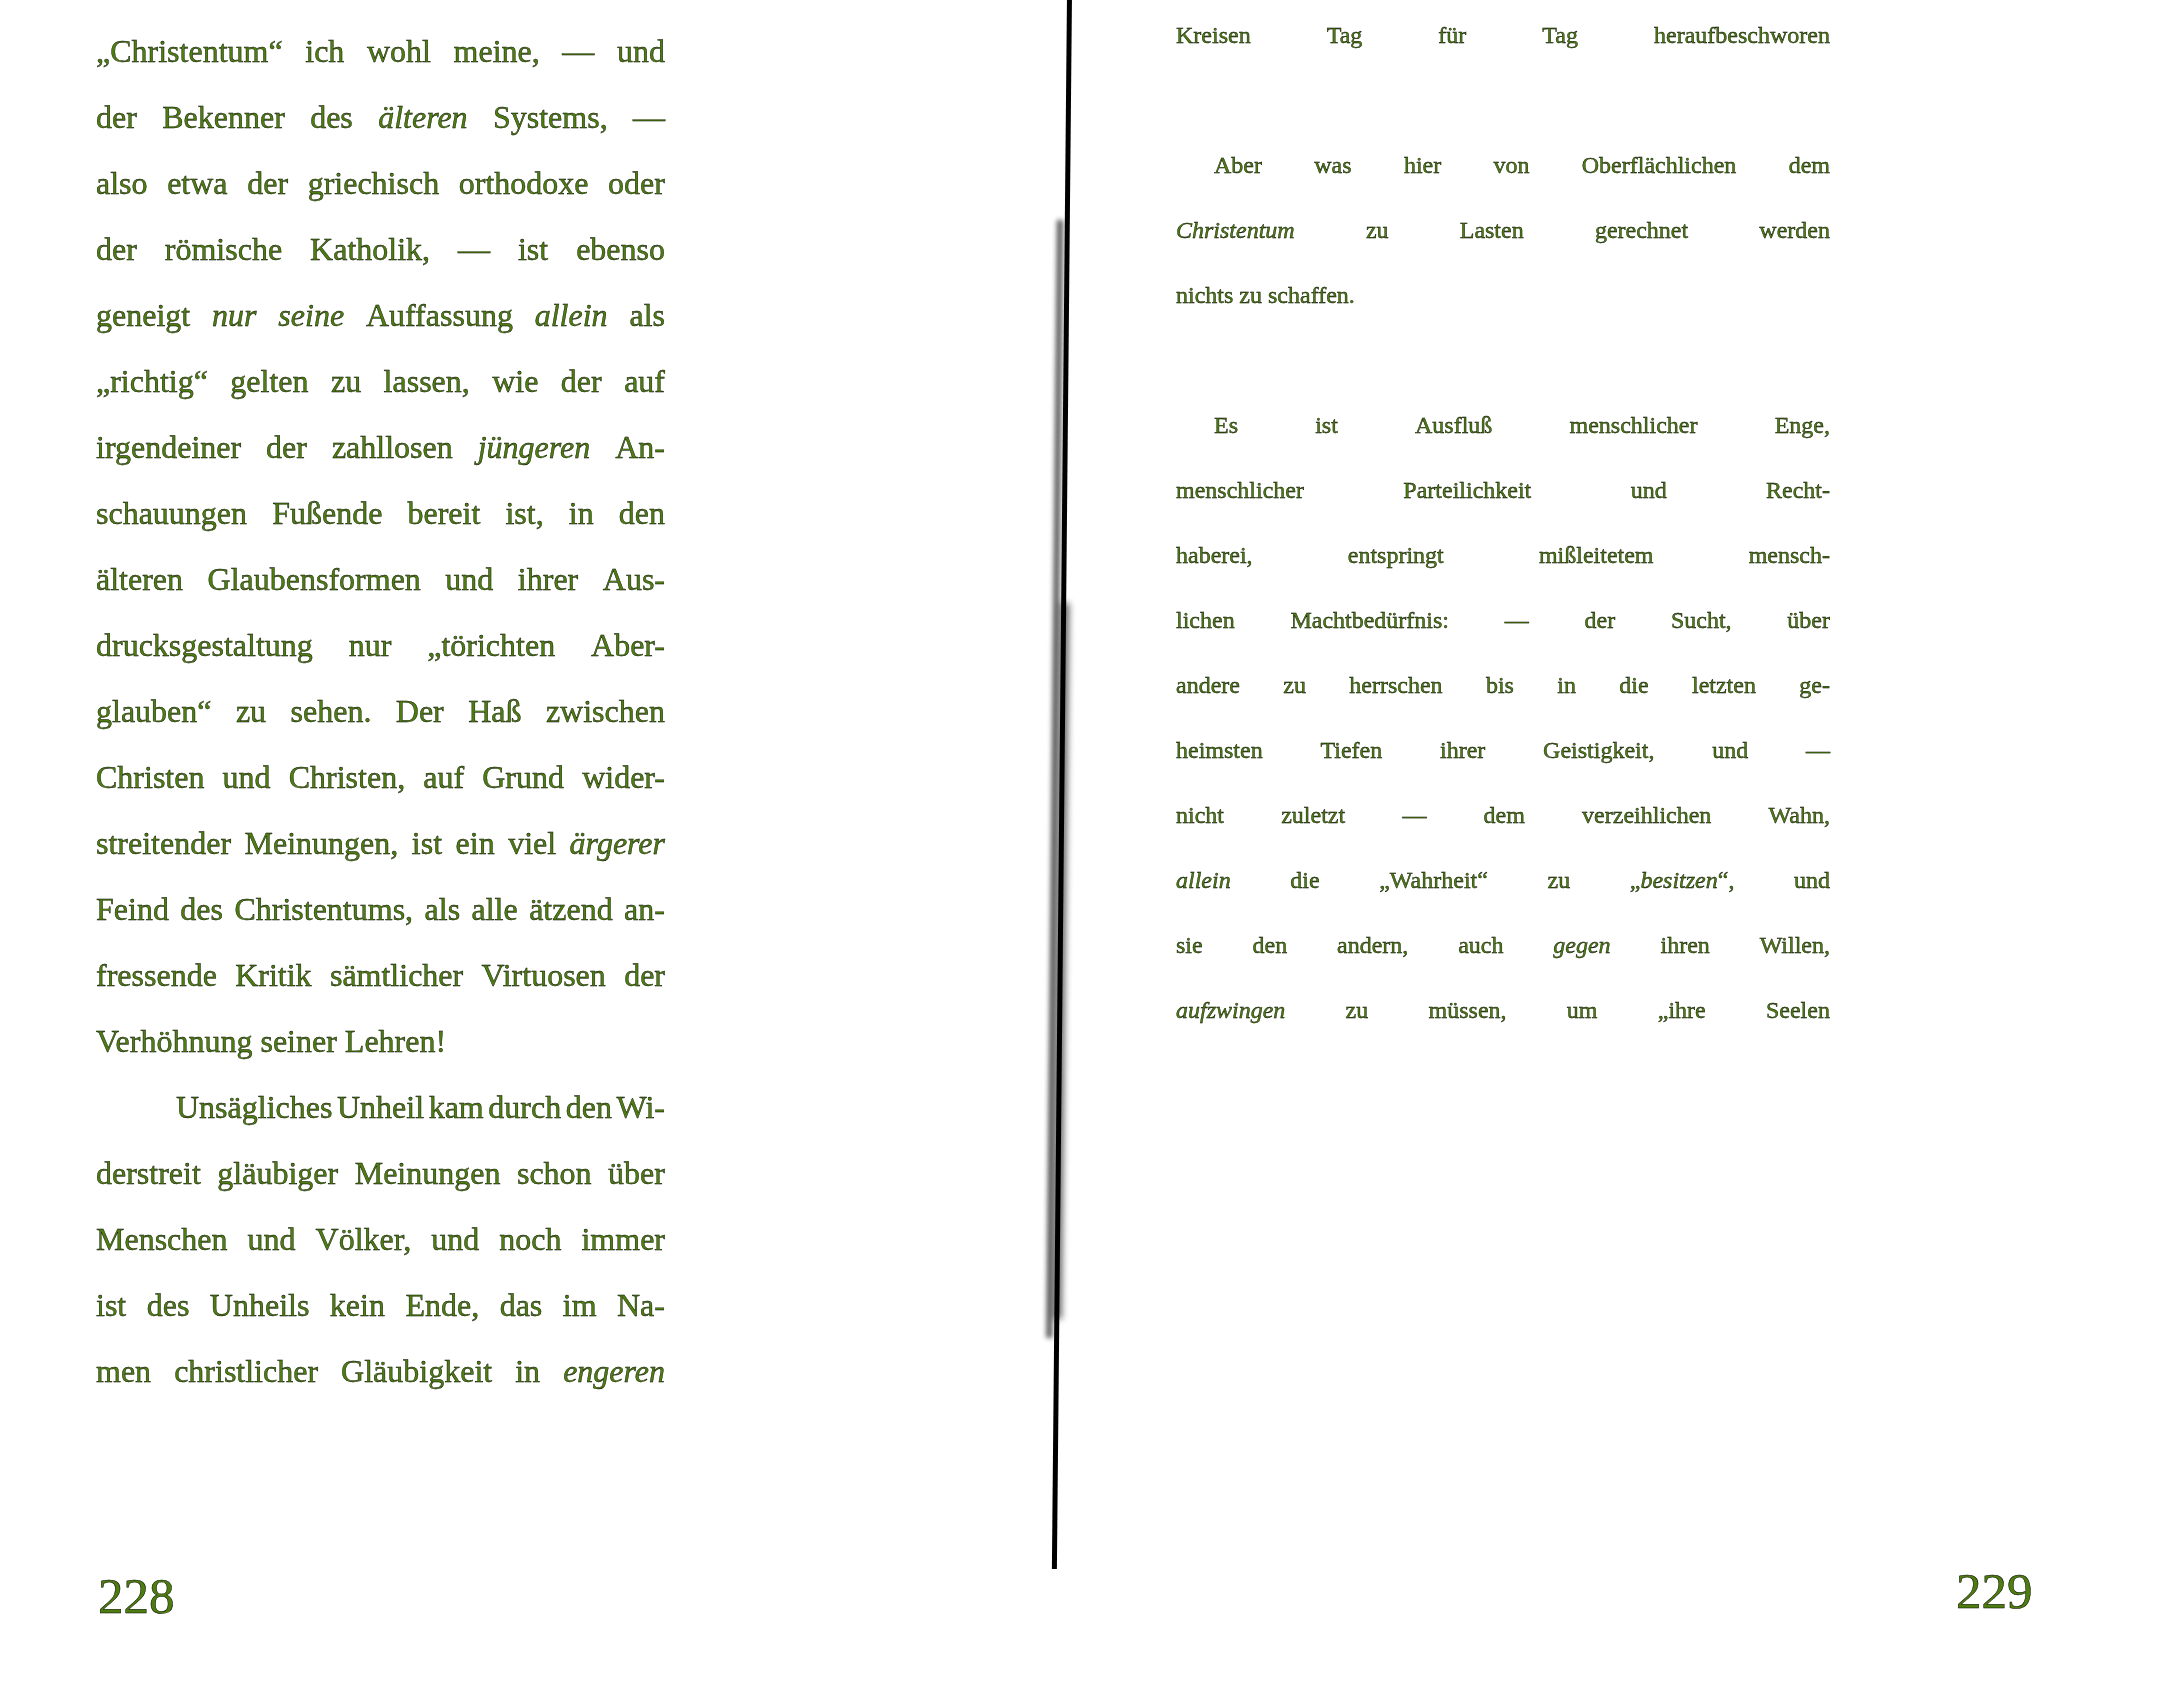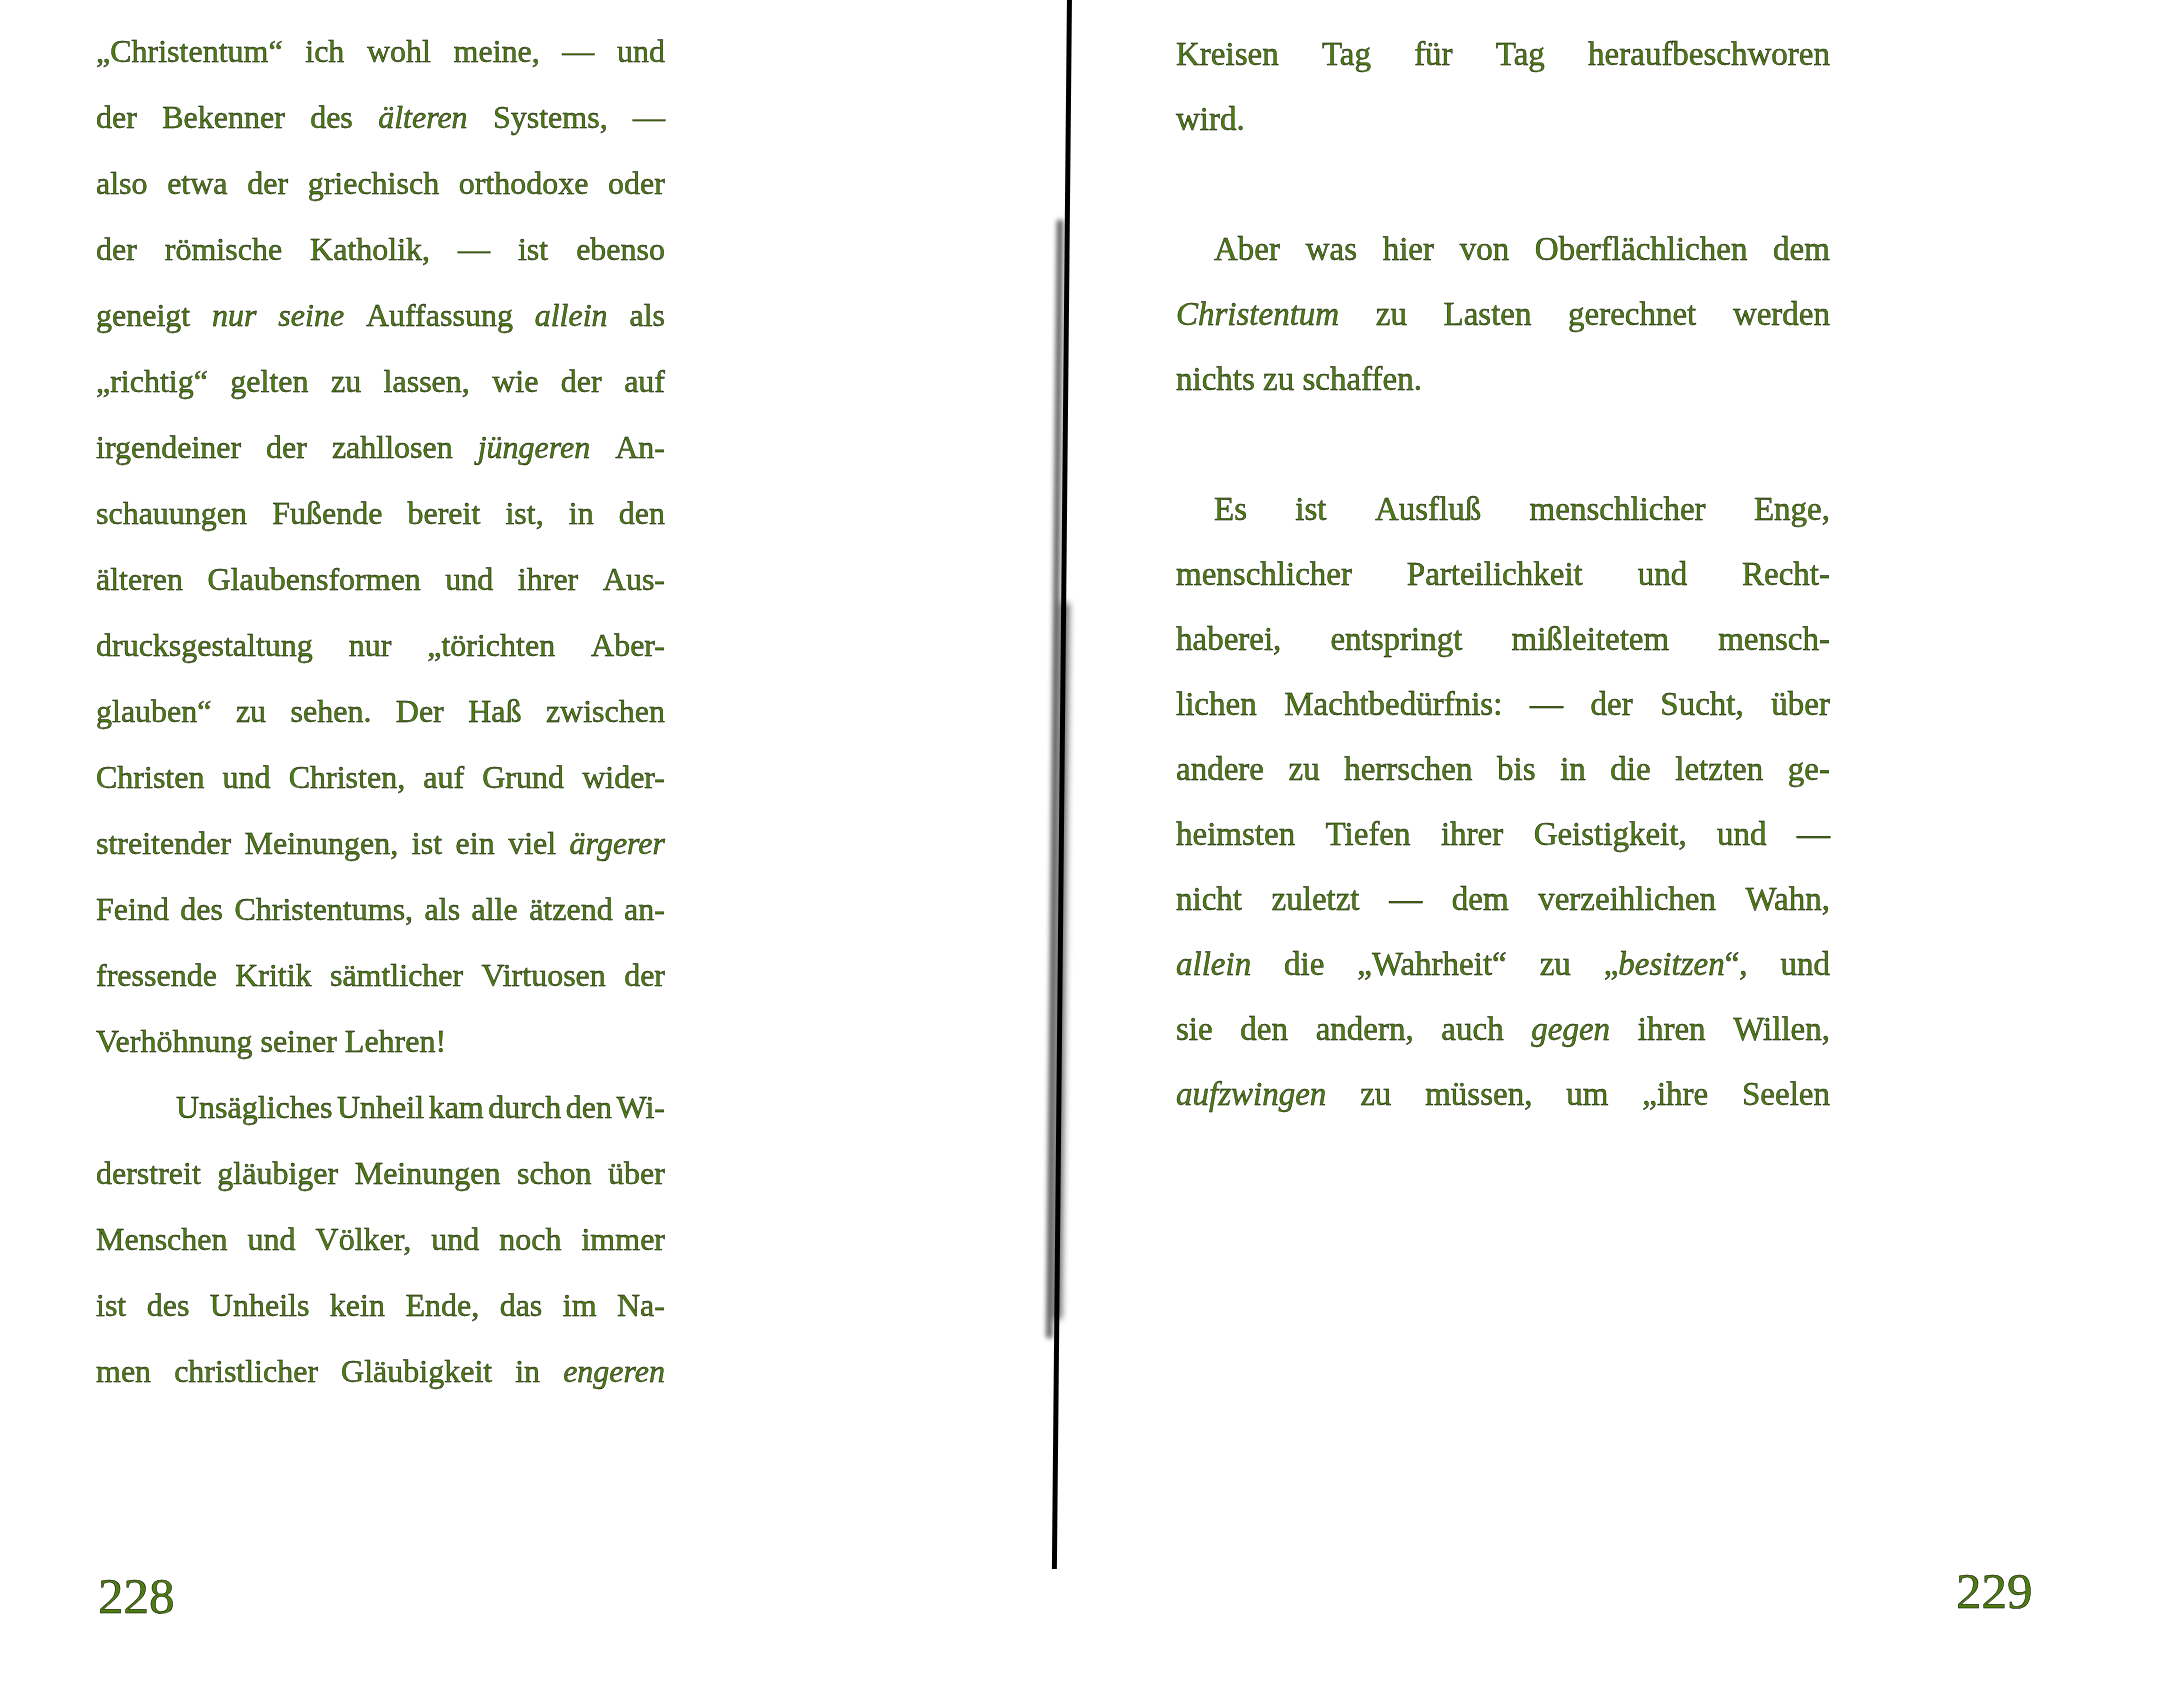--- a/index.html
+++ b/index.html
@@ -9,21 +9,21 @@
     background:#ffffff;
     overflow:hidden;
     font-family:"Liberation Serif","DejaVu Serif",serif;
     color:#4d7c0f;
   }
   .page-text{
     position:absolute;
     -webkit-text-stroke:0.4px #000;
   }
   #left-text{left:96px;top:17.5px;width:569px;font-size:32px;--lh:66px;--ind:80px;}
-  #right-text{left:1176px;top:22px;width:654px;font-size:33px;--lh:65px;--ind:38px;}
+  #right-text{left:1176px;top:3px;width:654px;font-size:24px;--lh:65px;--ind:38px;}
   .line{height:var(--lh);line-height:var(--lh);white-space:nowrap;}
   .line.j{display:flex;justify-content:space-between;align-items:baseline;}
   .line.j .w{white-space:pre;}
   .line.ind{padding-left:var(--ind);}
   .line.gap{margin-top:var(--lh);}
   .it{font-style:italic;}
   .page-number{
     position:absolute;
     font-size:51px;line-height:51px;
     -webkit-text-stroke:0.5px #000;
@@ -224,21 +224,20 @@
 
   <div class="page">
     <div id="right-text" class="page-text">
         <div class="line j">
           <span class="w"><span>Kreisen</span></span>
           <span class="w"><span>Tag</span></span>
           <span class="w"><span>für</span></span>
           <span class="w"><span>Tag</span></span>
           <span class="w"><span>heraufbeschworen</span></span>
         </div>
-        <div class="line"><span>wird.</span></div>
         <div class="line j ind gap">
           <span class="w"><span>Aber</span></span>
           <span class="w"><span>was</span></span>
           <span class="w"><span>hier</span></span>
           <span class="w"><span>von</span></span>
           <span class="w"><span>Oberflächlichen</span></span>
           <span class="w"><span>dem</span></span>
         </div>
         <div class="line j">
           <span class="w"><span class="it">Christentum</span></span>

